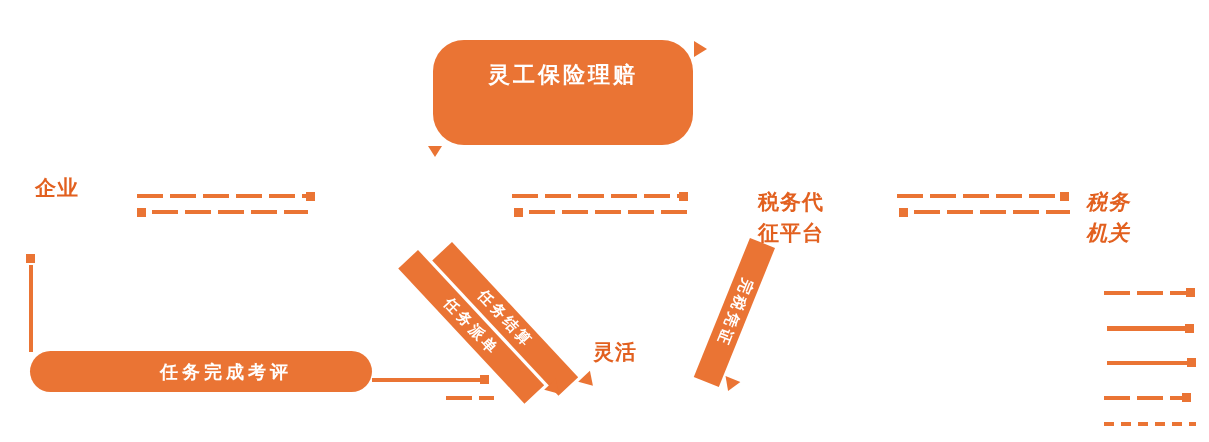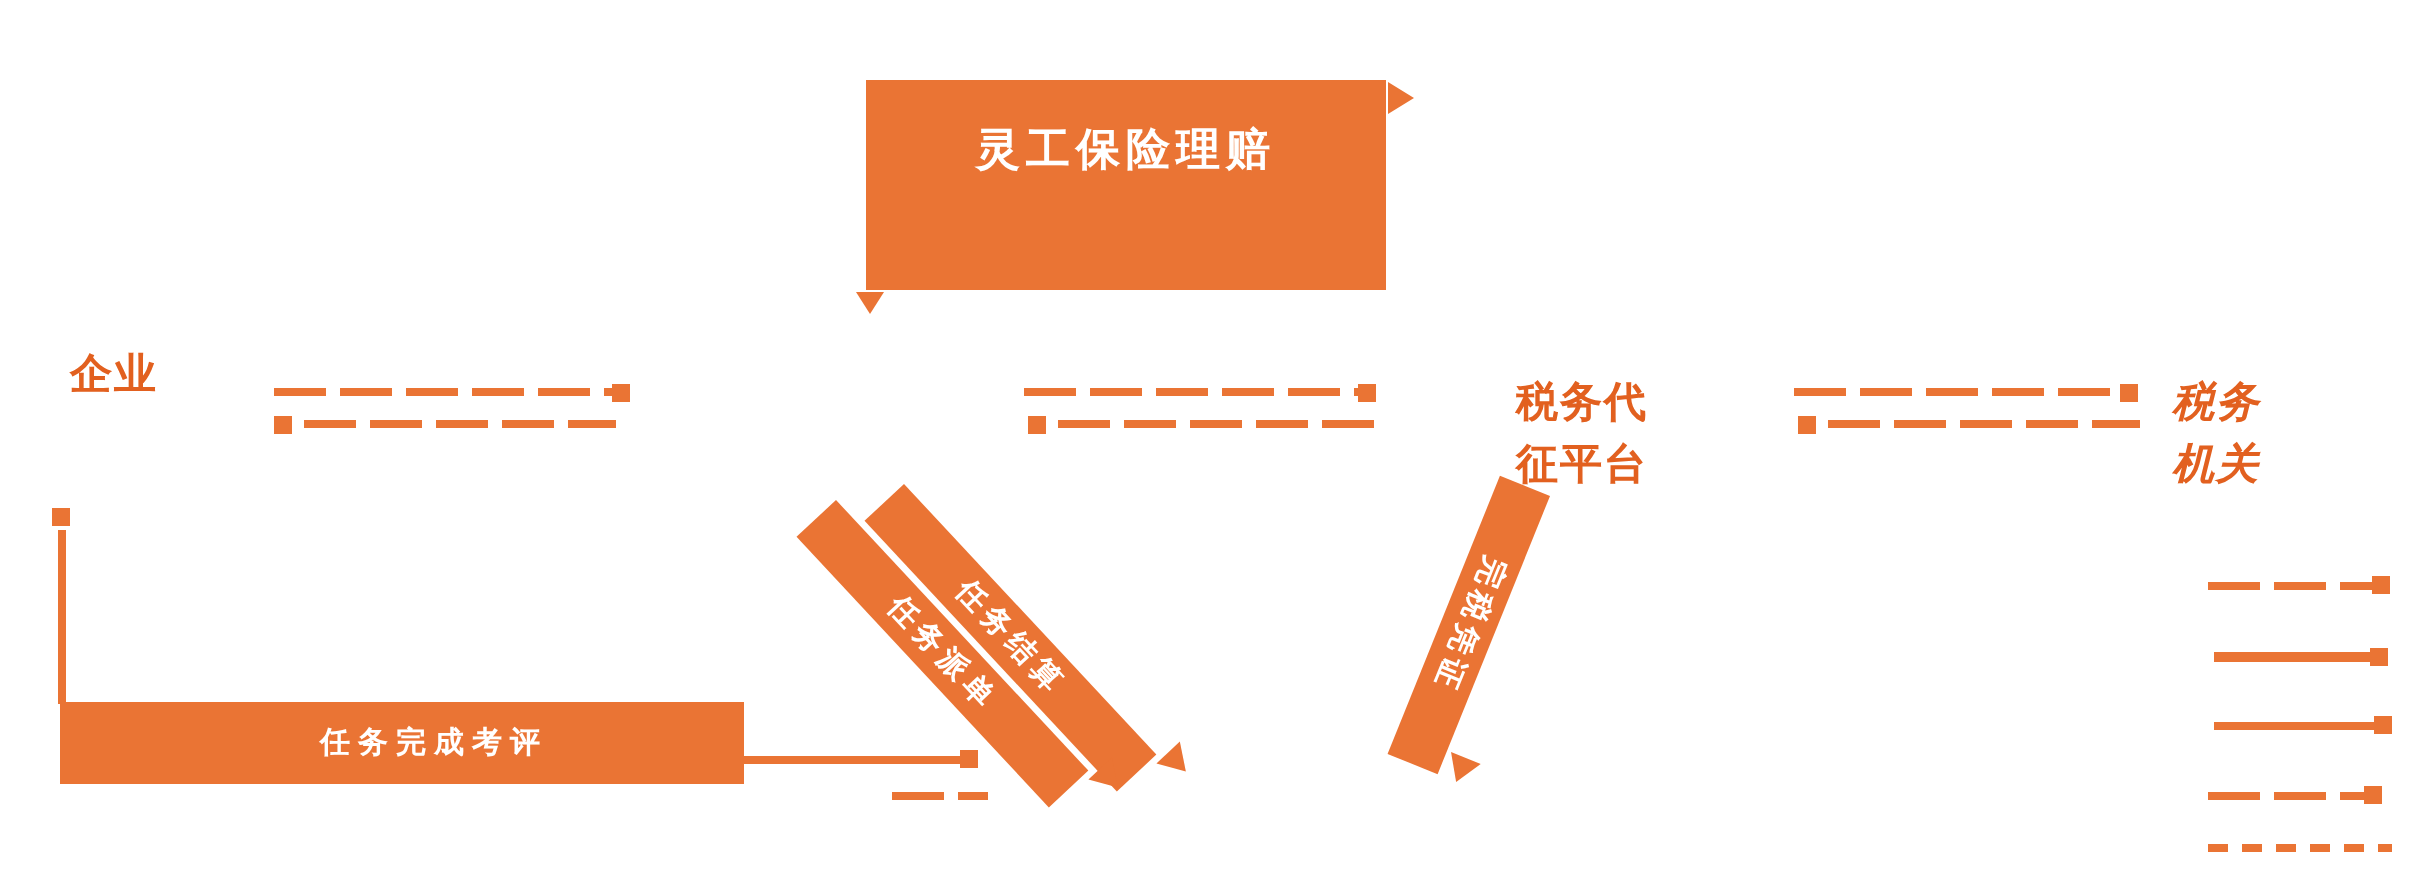--- a/index.html
+++ b/index.html
@@ -5,27 +5,27 @@
   * { margin:0; padding:0; box-sizing:border-box; }
   html,body { background:#fff; font-family:"Liberation Sans","DejaVu Sans",sans-serif; }
   .canvas { position:relative; width:1209px; height:442px; background:#fff; overflow:hidden; }
 
   
   .lbl { position:absolute; color:var(--label); font-weight:700; font-size:21px;
          line-height:31px; text-align:center; letter-spacing:1px; }
   .lbl span { display:block; }
 
   
-  .box { position:absolute; background:var(--primary); color:#fff; font-weight:700; }
+  .box { position:absolute; background:var(--primary); color:#fff; font-weight:700;border-radius:31px; }
   .box-insurance { left:433px; top:40px; width:260px; height:105px;
                    display:flex; justify-content:center; padding-top:20px;
                    font-size:22px; letter-spacing:3px; }
   .box-eval { left:30px; top:351px; width:342px; height:41px;
               display:flex; align-items:center; padding-left:130px;
-              font-size:15px; letter-spacing:4px; }
+              font-size:18px; letter-spacing:4px; }
 
   
   .hline { position:absolute; height:4px;
            background:repeating-linear-gradient(90deg,var(--primary) 0 26px,transparent 26px 33px); }
   .hline.fine { background:repeating-linear-gradient(90deg,var(--primary) 0 10px,transparent 10px 17px); }
   .hline.solid { background:var(--primary); }
   .vline { position:absolute; width:4px; background:var(--primary); }
   .sq { position:absolute; width:9px; height:9px; background:var(--primary); }
 
   
@@ -91,20 +91,21 @@
   <div class="sq" style="left:1060px; top:192px;"></div>
   <div class="sq" style="left:899px; top:208px;"></div>
   <div class="hline" style="left:914px; top:210px; width:156px;"></div>
 
   <div class="lbl" style="left:1073px; top:186px; width:70px;font-style:italic;">
     <span>税务</span>
     <span>机关</span>
   </div>
 
   <div class="lbl" style="left:572px; top:337px; width:86px; line-height:30px;">
+    <span>灵活</span>
   </div>
 
   <div class="sq" style="left:26px; top:254px;"></div>
   <div class="vline" style="left:29px; top:265px; height:87px;"></div>
   <div class="box box-eval">
     <span>任务完成考评</span>
   </div>
   <div class="hline solid" style="left:372px; top:378px; width:110px;"></div>
   <div class="sq" style="left:480px; top:375px;"></div>
   <div class="hline" style="left:446px; top:396px; width:48px;"></div>

